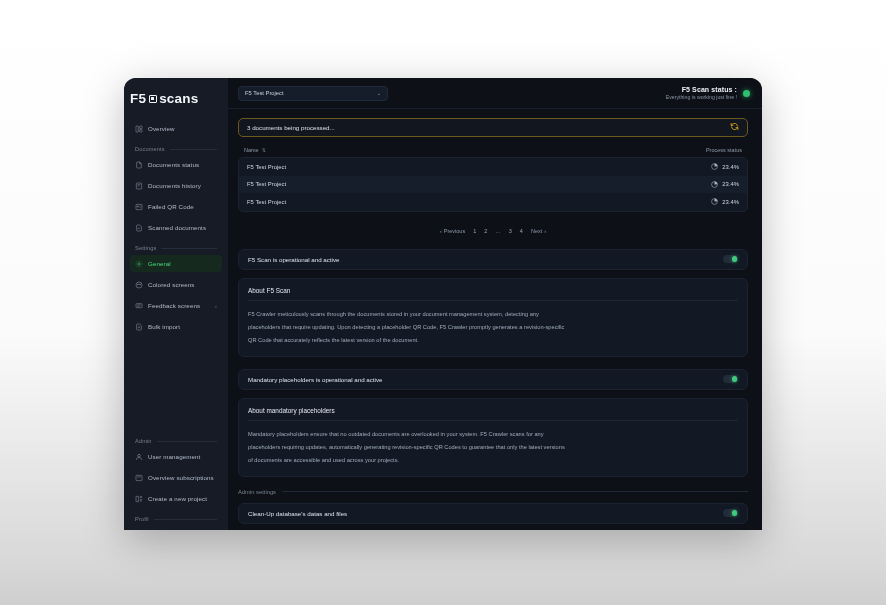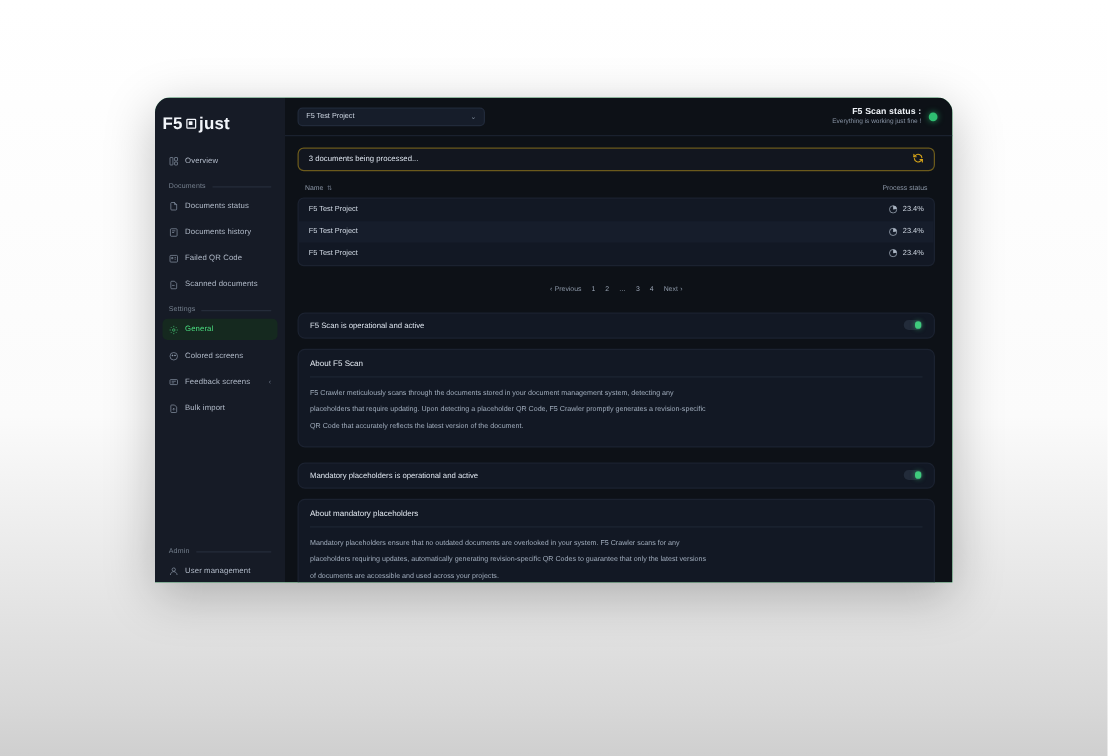--- a/index.html
+++ b/index.html
@@ -9,22 +9,22 @@
     font-family:"Liberation Sans", sans-serif;
     overflow:hidden;
   }
   .page-bg{
     position:absolute; inset:0;
     background:linear-gradient(180deg,#ffffff 0%,#fbfbfb 55%,#d8d8d8 93%,#cfcfcf 100%);
   }
   .app-window{
     position:absolute;
     left:124px; top:78px;
-    width:638px; height:388px;
-    background:#86efac;
+    width:638px; height:452px;
+    background:#404040;
     border-radius:12px 12px 0 0;
     overflow:hidden;
     display:flex;
     box-shadow:0 10px 40px rgba(0,0,0,.25);
   }
   
   .sidebar{
     width:104px; flex:0 0 104px;
     background:#161b26;
     padding:0 0 0 0;
@@ -177,21 +177,21 @@
 <body>
 
 <div class="page-bg"></div>
 
 <div class="app-window">
 
   <aside class="sidebar">
     <div class="logo">
       <span>F5</span>
       <span class="logo-sq"></span>
-      <span>just</span>
+      <span>scans</span>
     </div>
 
     <nav class="nav">
       <div class="nav-scroll" id="nav-scroll">
           <div class="nav-item">
             <span class="ic">
               <svg viewBox="0 0 24 24">
                 <rect x="3" y="3" width="7" height="18" rx="1"></rect>
                 <rect x="14" y="3" width="7" height="8" rx="1"></rect>
                 <rect x="14" y="14" width="7" height="7" rx="1"></rect>

